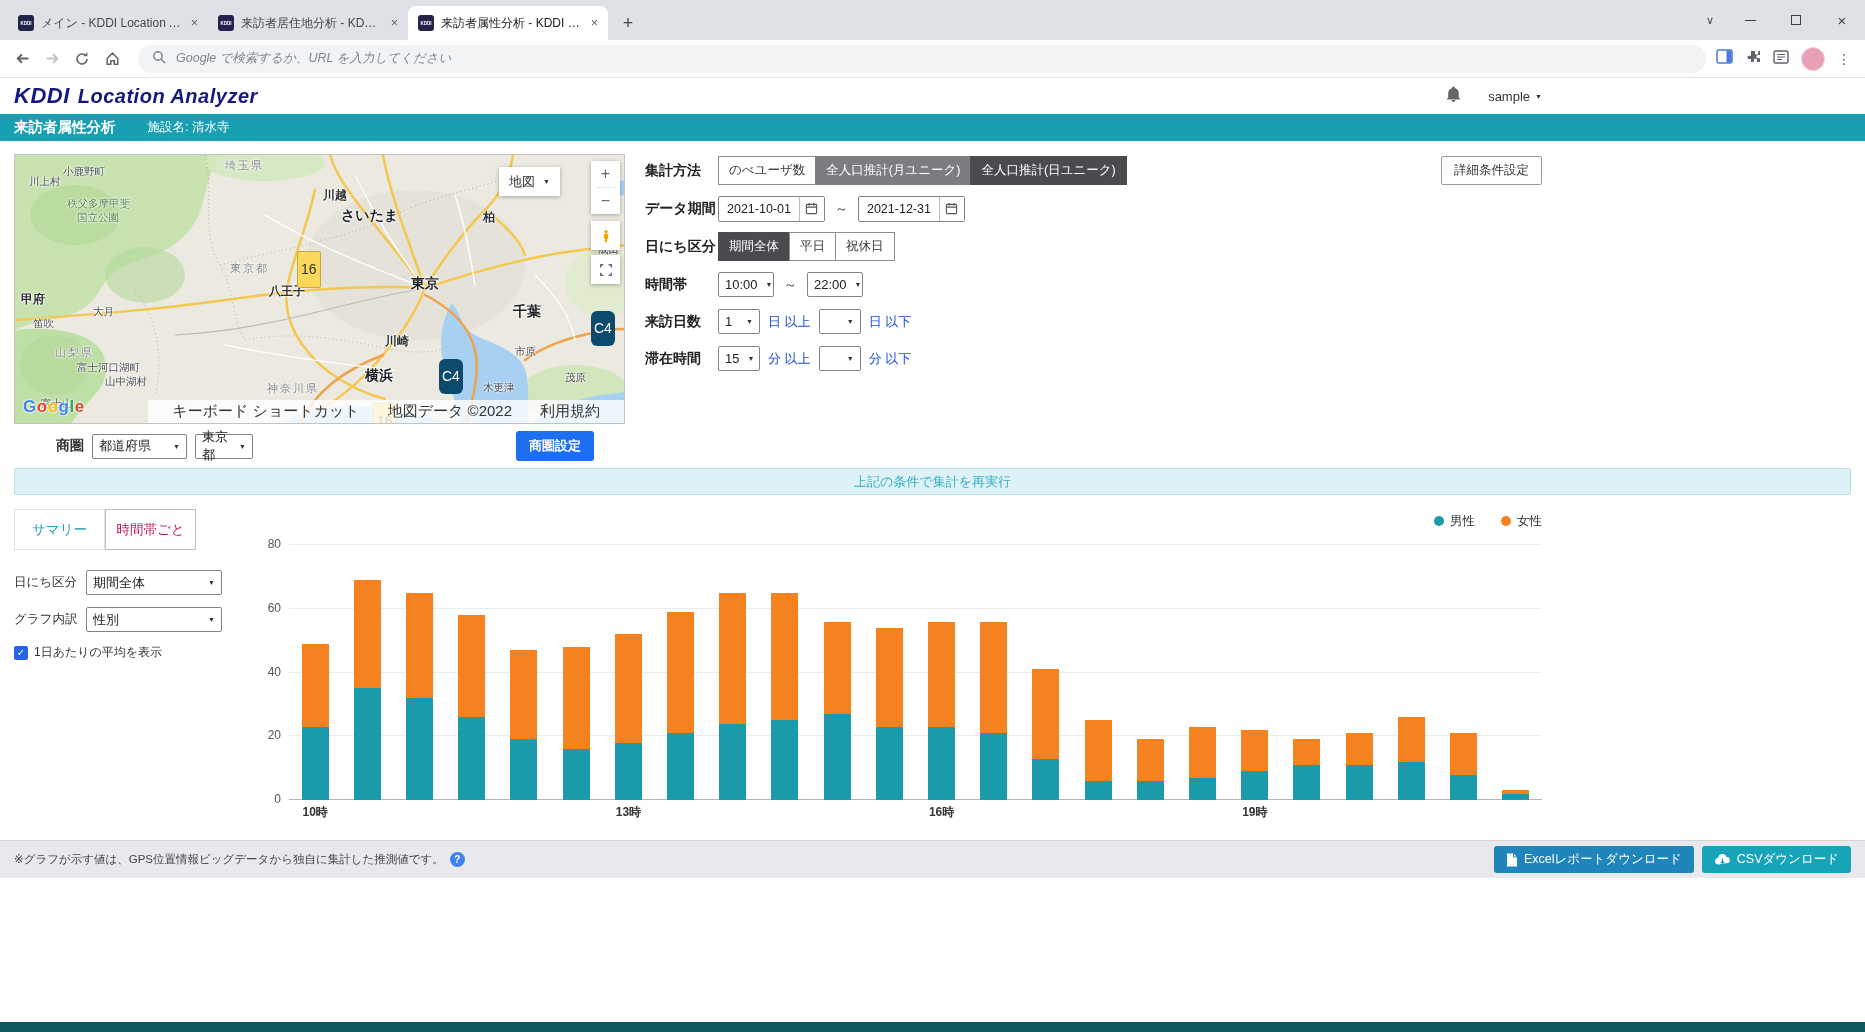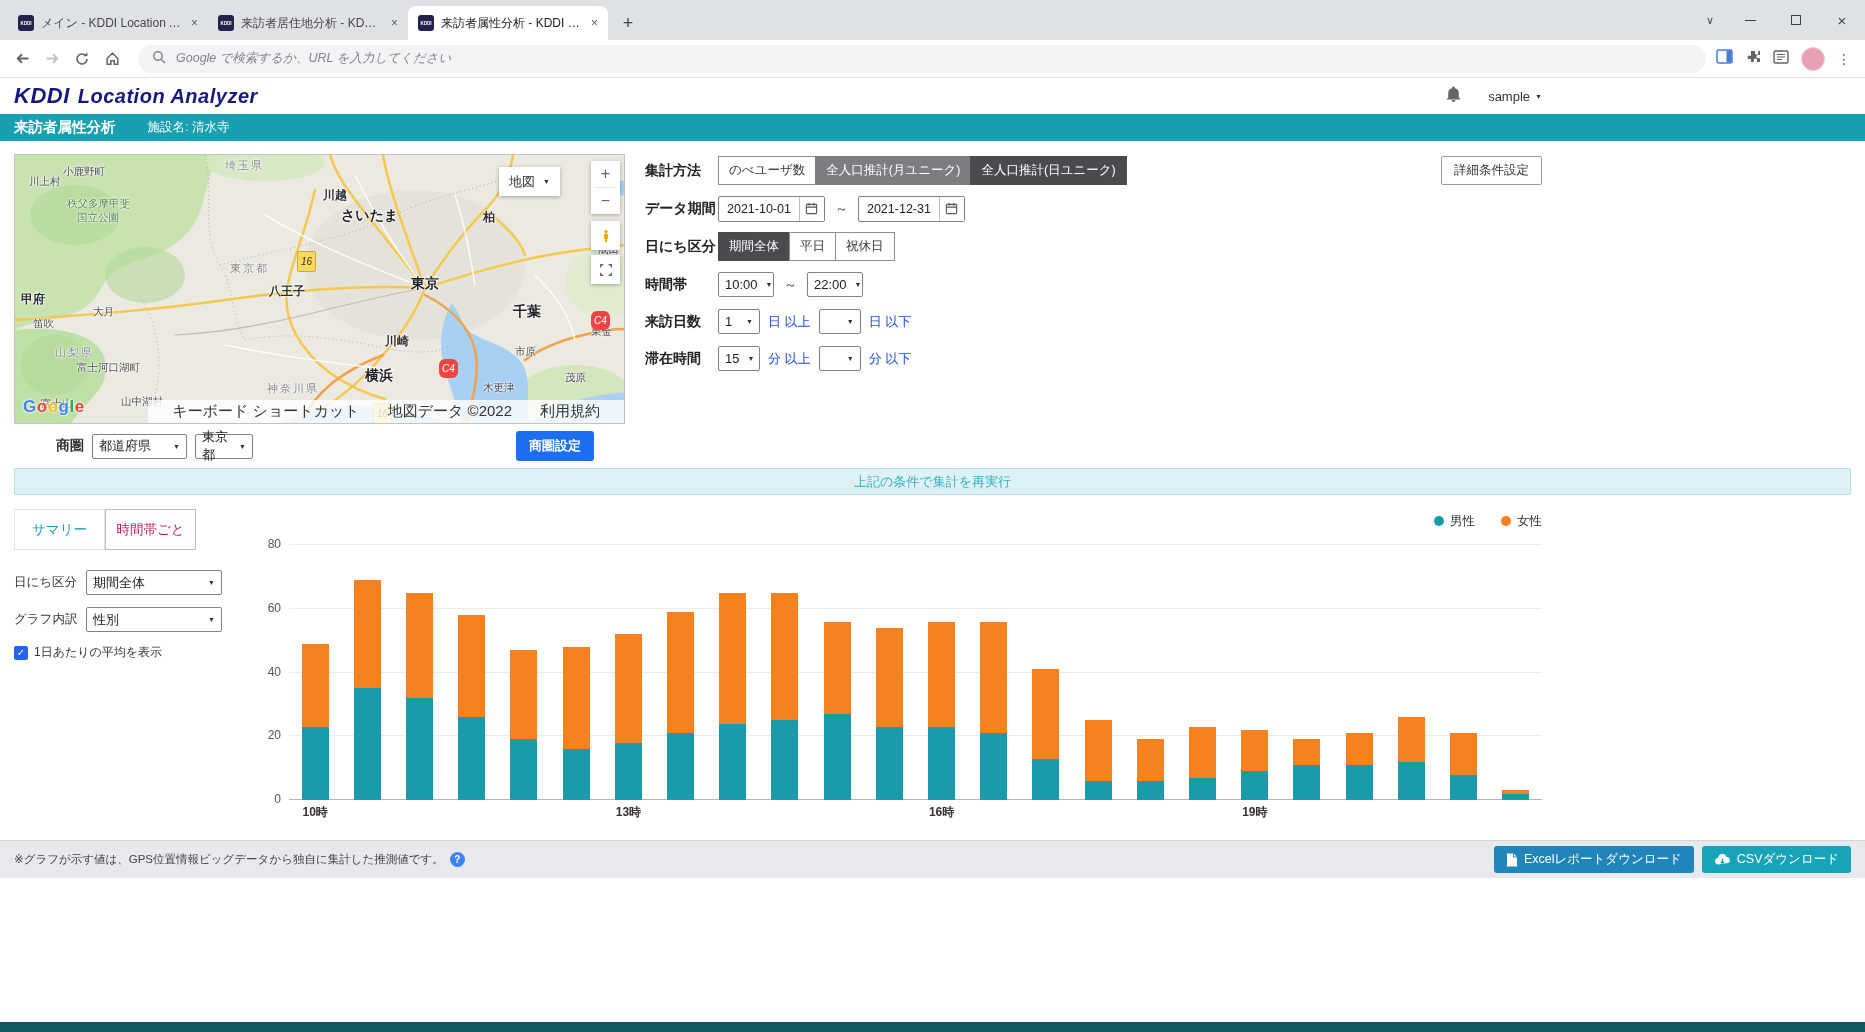--- a/index.html
+++ b/index.html
@@ -57,22 +57,22 @@
   .map-col { width:611px; flex:none; }
   .map { position:relative; width:611px; height:270px; border:1px solid #c3c3c3; overflow:hidden; background:#ece9e0; }
   .map-svg { position:absolute; left:0; top:0; }
   .mlabel { position:absolute; white-space:nowrap; font-size:11px; color:#41454a;
             text-shadow:0 0 2px #fff,0 0 2px #fff,0 0 3px #fff; z-index:2; }
   .mlabel.citybig { font-size:14px; font-weight:bold; color:#1e2024; }
   .mlabel.city { font-size:12px; font-weight:600; color:#2c2e33; }
   .mlabel.town { font-size:10.5px; color:#4a4d52; }
   .mlabel.pref { font-size:11px; color:#85888c; letter-spacing:2px; }
   .mlabel.park { font-size:10.5px; color:#4d8047; }
-  .mbadge { position:absolute; font-size:10px; line-height:11px; padding:4px 3px; z-index:2;font-style:italic; }
-  .mbadge.exp { background:#ef4444; color:#fff; border-radius:6px; }
+  .mbadge { position:absolute; font-size:14px; line-height:11px; padding:12px 3px; z-index:2; }
+  .mbadge.exp { background:#0c4a6e; color:#fff; border-radius:6px; }
   .mbadge.rt { background:#fbd75b; color:#333; border:1px solid #c9a83c; border-radius:2px; }
   .map-type { position:absolute; top:12px; right:64px; background:#fff; box-shadow:0 1px 4px rgba(0,0,0,.3);
               height:29px; display:flex; align-items:center; gap:8px; padding:0 10px; font-size:13px; color:#333; z-index:3; }
   .map-zoom { position:absolute; top:6px; right:4px; width:29px; background:#fff; box-shadow:0 1px 4px rgba(0,0,0,.3); z-index:3; }
   .zbtn { height:26px; display:flex; align-items:center; justify-content:center; font-size:16px; color:#666; }
   .zdiv { height:1px; background:#e6e6e6; margin:0 5px; }
   .map-pegman, .map-fs { position:absolute; right:4px; width:29px; height:29px; background:#fff;
               box-shadow:0 1px 4px rgba(0,0,0,.3); display:flex; align-items:center; justify-content:center; z-index:3; }
   .map-pegman { top:66px; }
   .map-fs { top:100px; }
@@ -330,21 +330,21 @@
             <span class="mlabel town" style="left: 583px; top: 88px;">成田</span>
             <span class="mlabel pref" style="left: 215px; top: 106px;">東京都</span>
             <span class="mlabel city" style="left: 254px; top: 128px;">八王子</span>
             <span class="mlabel citybig" style="left: 396px; top: 120px;">東京</span>
             <span class="mlabel citybig" style="left: 498px; top: 148px;">千葉</span>
             <span class="mlabel city" style="left: 6px; top: 136px;">甲府</span>
             <span class="mlabel town" style="left: 18px; top: 162px;">笛吹</span>
             <span class="mlabel town" style="left: 78px; top: 150px;">大月</span>
             <span class="mlabel pref" style="left: 40px; top: 190px;">山梨県</span>
             <span class="mlabel town" style="left: 62px; top: 206px;">富士河口湖町</span>
-            <span class="mlabel town" style="left: 106px; top: 220px; margin-top: 20px;">山中湖村</span>
+            <span class="mlabel town" style="left: 90px; top: 220px;">山中湖村</span>
             <span class="mlabel town" style="left: 26px; top: 242px;">富士山</span>
             <span class="mlabel city" style="left: 370px; top: 178px;">川崎</span>
             <span class="mlabel citybig" style="left: 350px; top: 212px;">横浜</span>
             <span class="mlabel pref" style="left: 252px; top: 226px;">神奈川県</span>
             <span class="mlabel town" style="left: 468px; top: 226px;">木更津</span>
             <span class="mlabel town" style="left: 500px; top: 190px;">市原</span>
             <span class="mlabel town" style="left: 550px; top: 216px;">茂原</span>
             <span class="mlabel town" style="left: 576px; top: 170px;">東金</span>
             <span class="mbadge exp" style="left: 576px; top: 156px;">C4</span>
             <span class="mbadge exp" style="left: 424px; top: 204px;">C4</span>

